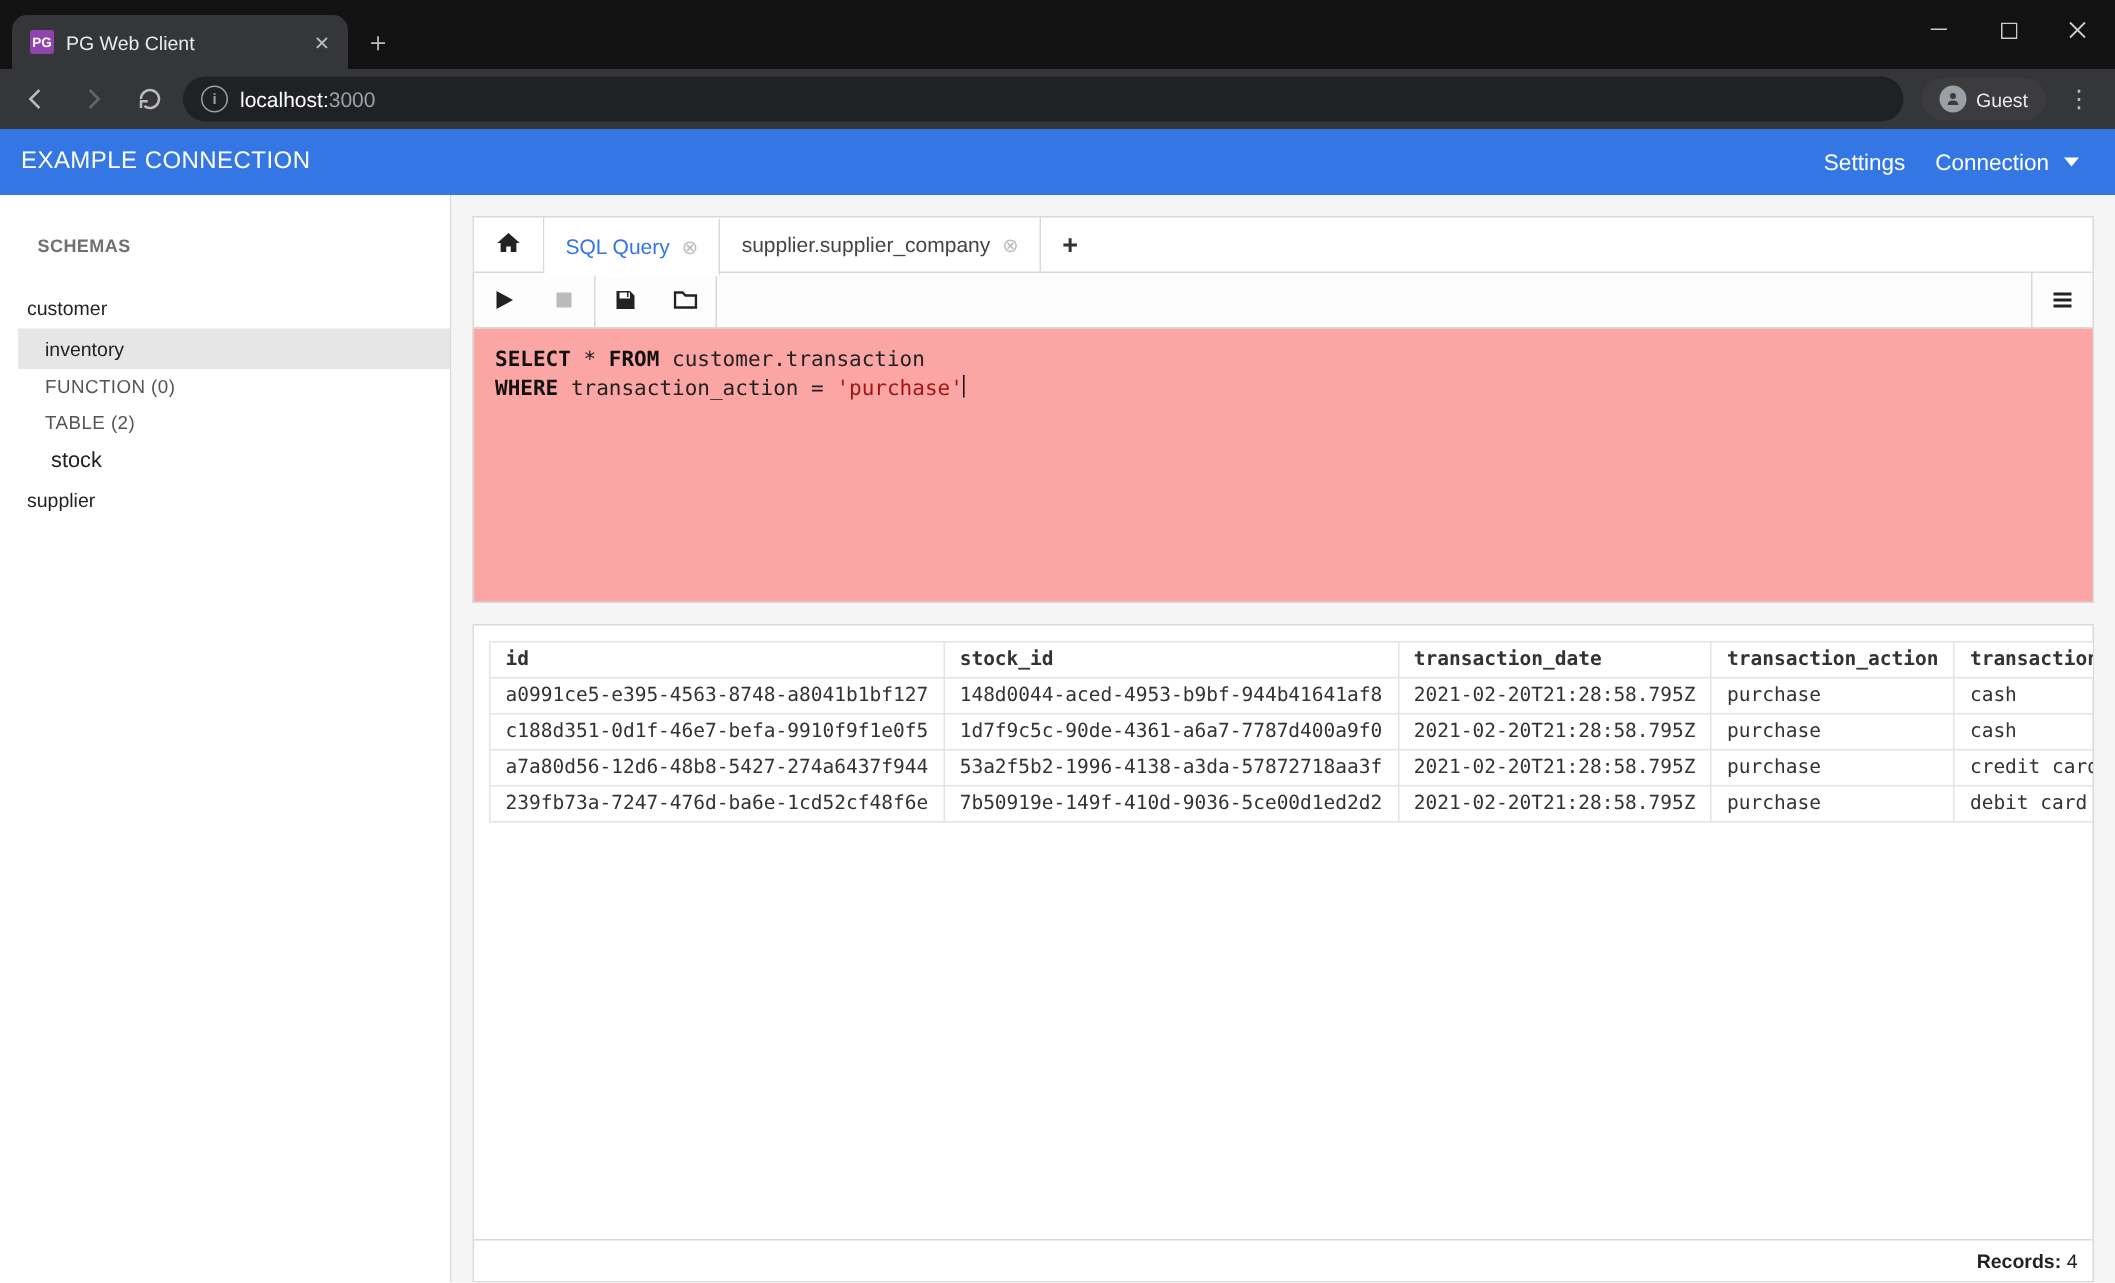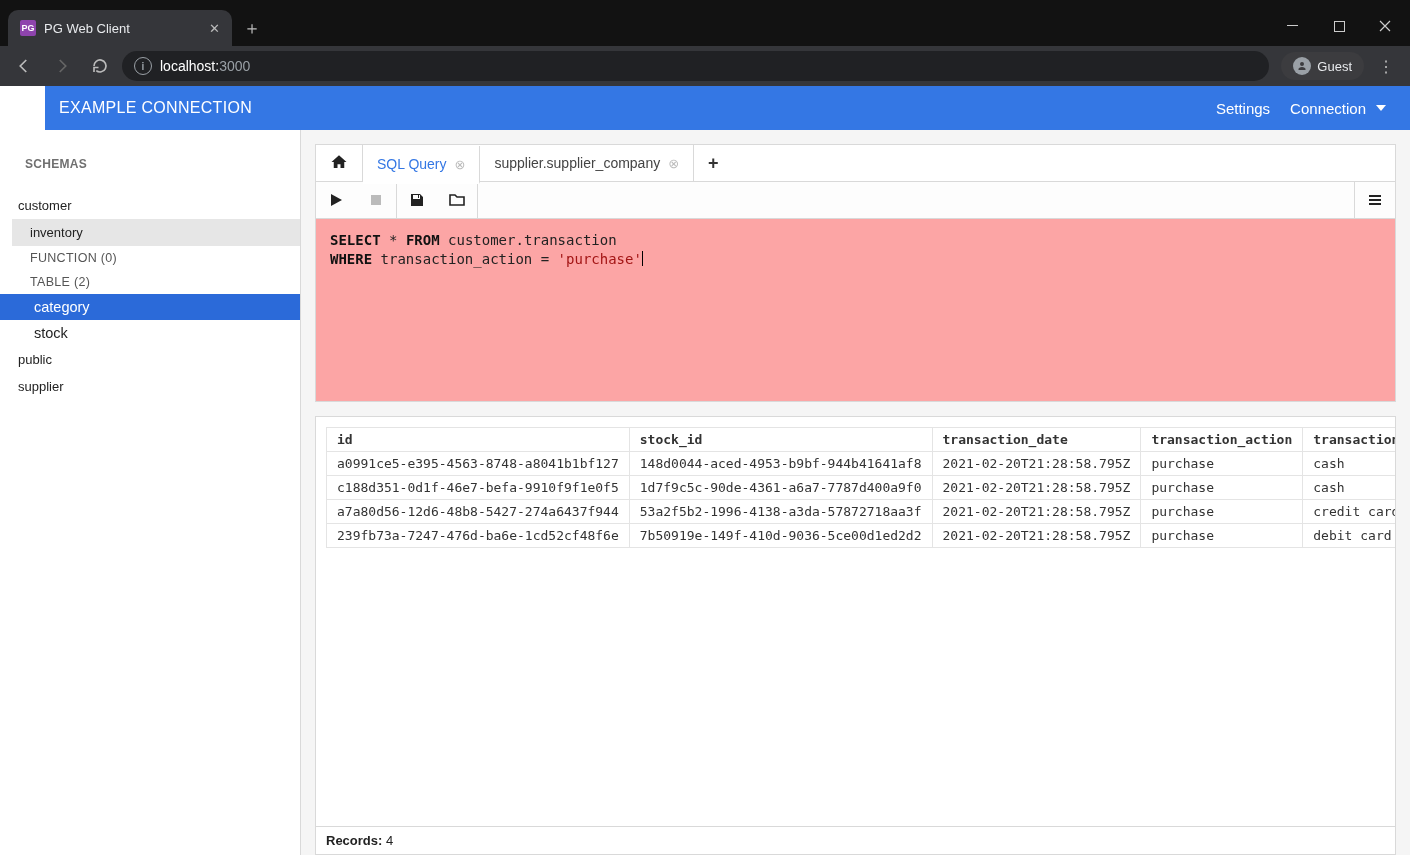--- a/index.html
+++ b/index.html
@@ -15,21 +15,21 @@
     --panel-bg:#ffffff;
     --body-bg:#f5f5f5;
     --sidebar-sel:#e6e6e6;
     --link:#1f6feb;
     --muted:#707070;
     font-family:"Segoe UI",Arial,Helvetica,sans-serif;
   }
   html,body{margin:0;padding:0;width:1410px;height:855px;overflow:hidden;background:#fff;}
 
   
-  .browser-chrome{background:var(--chrome-darker);height:46px;display:flex;align-items:flex-end;}
+  .browser-chrome{background:var(--chrome-darker);height:46px;display:flex;}
   .tab-strip{display:flex;align-items:flex-end;height:46px;padding-left:8px;flex:1;}
   .browser-tab{display:flex;align-items:center;gap:8px;background:var(--chrome-tab);color:var(--chrome-text);
     height:36px;padding:0 12px;border-radius:10px 10px 0 0;min-width:200px;font-size:13px;}
   .browser-tab .favicon{width:16px;height:16px;background:#8e44ad;border-radius:2px;display:flex;align-items:center;justify-content:center;color:#fff;font-size:9px;font-weight:bold;}
   .browser-tab .close{margin-left:auto;color:#bbb;font-size:13px;cursor:pointer;}
   .new-tab{color:#bbb;width:28px;height:28px;display:flex;align-items:center;justify-content:center;margin:0 0 4px 6px;font-size:18px;cursor:pointer;}
   .win-controls{display:flex;align-items:center;height:40px;padding-right:2px;}
   .win-btn{width:46px;height:40px;display:flex;align-items:center;justify-content:center;color:#ccc;cursor:pointer;font-size:12px;}
 
   .toolbar{background:var(--chrome-tab);height:40px;display:flex;align-items:center;padding:0 8px;gap:6px;}
@@ -39,21 +39,21 @@
   .omnibox .info-icon{width:16px;height:16px;border:1.5px solid #9aa0a6;border-radius:50%;display:flex;align-items:center;justify-content:center;color:#9aa0a6;font-size:10px;font-weight:bold;}
   .omnibox .host{color:#fff;}
   .omnibox .rest{color:#9aa0a6;}
   .guest-chip{display:flex;align-items:center;gap:6px;background:#3c3c3f;color:#e8eaed;height:28px;border-radius:14px;padding:0 12px;font-size:13px;cursor:pointer;margin-left:6px;}
   .guest-chip .avatar{width:18px;height:18px;border-radius:50%;background:#9aa0a6;display:flex;align-items:center;justify-content:center;}
   .guest-chip .avatar svg{width:12px;height:12px;fill:#3c3c3f;}
   .kebab{width:32px;height:32px;display:flex;align-items:center;justify-content:center;color:#bbb;cursor:pointer;}
 
   
   .app{height:769px;display:flex;flex-direction:column;}
-  .app-header{background:var(--brand);color:#fff;height:44px;display:flex;align-items:center;padding:0 14px;font-size:16px;margin-left:45px;}
+  .app-header{background:var(--brand);color:#fff;height:44px;display:flex;align-items:center;padding:0 14px;font-size:16px;}
   .app-header .title{font-weight:400;letter-spacing:0.3px;}
   .app-header .spacer{flex:1;}
   .app-header .menu-item{padding:0 10px;display:flex;align-items:center;gap:6px;cursor:pointer;font-size:15px;}
   .app-header .chev::after{content:"";display:inline-block;border-left:5px solid transparent;border-right:5px solid transparent;border-top:6px solid #fff;margin-left:4px;}
 
   .app-body{flex:1;display:flex;min-height:0;}
 
   
   .sidebar{width:300px;border-right:1px solid var(--border);background:#fff;display:flex;flex-direction:column;}
   .sidebar h4{margin:13px;padding:14px 12px 8px;color:var(--muted);font-size:12px;font-weight:600;letter-spacing:0.3px;}
@@ -82,21 +82,21 @@
   .code-editor{background:#fca5a5;border:1px solid var(--border);border-top:none;padding:12px 14px;font-family:Consolas,Menlo,monospace;font-size:14px;line-height:1.35;height:158px;white-space:pre;color:#222;}
   .kw{color:#111;font-weight:600;}
   .str{color:#a31515;}
   .cursor{display:inline-block;width:0;border-right:1px solid #000;height:15px;vertical-align:-2px;}
 
   .results-wrap{flex:1;display:flex;flex-direction:column;background:#fff;border:1px solid var(--border);margin-top:14px;min-height:0;gap:19px;}
   .results-scroll{flex:1;padding:10px;overflow:auto;}
   table.results{border-collapse:collapse;width:100%;font-family:Consolas,Menlo,monospace;font-size:13px;}
   table.results th,table.results td{border:1px solid var(--border-light);padding:4px 10px;text-align:left;white-space:nowrap;color:#333;}
   table.results th{font-weight:700;background:#fff;}
-  .results-status{border-top:1px solid var(--border);padding:6px 10px;font-size:13px;color:#222;}
+  .results-status{border-top:1px solid var(--border);padding:6px 10px;text-align:right;font-size:13px;color:#222;}
   .results-status b{font-weight:700;}
 </style>
 </head>
 <body>
 
 <div class="browser-chrome">
   <div class="tab-strip">
     <div class="browser-tab">
       <span class="favicon">PG</span>
       <span>PG Web Client</span>
@@ -166,24 +166,22 @@
   <div class="app-body">
 
     <div class="sidebar">
       <h4>SCHEMAS</h4>
 
       <div class="schema-item">customer</div>
 
       <div class="schema-item expanded">inventory</div>
       <div class="schema-sub">FUNCTION (0)</div>
       <div class="schema-sub">TABLE (2)</div>
-      <div class="table-item selected">category</div>
       <div class="table-item">stock</div>
 
-      <div class="schema-item">public</div>
       <div class="schema-item">supplier</div>
     </div>
 
     <div class="main">
       <div class="tabs">
         <div class="tab">
             <span class="home"><svg viewBox="0 0 24 24">
                 <path d="M12 3 L2 12h3v8h5v-5h4v5h5v-8h3z"></path>
               </svg></span>
           </div>

